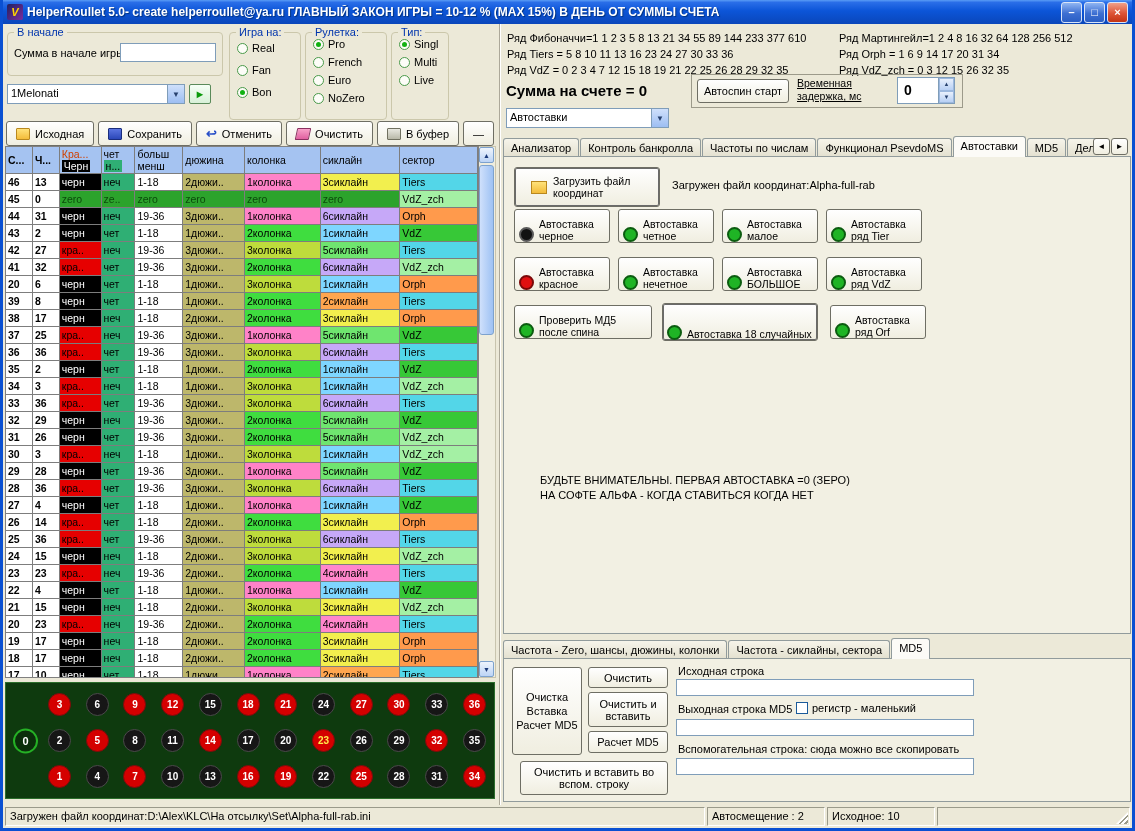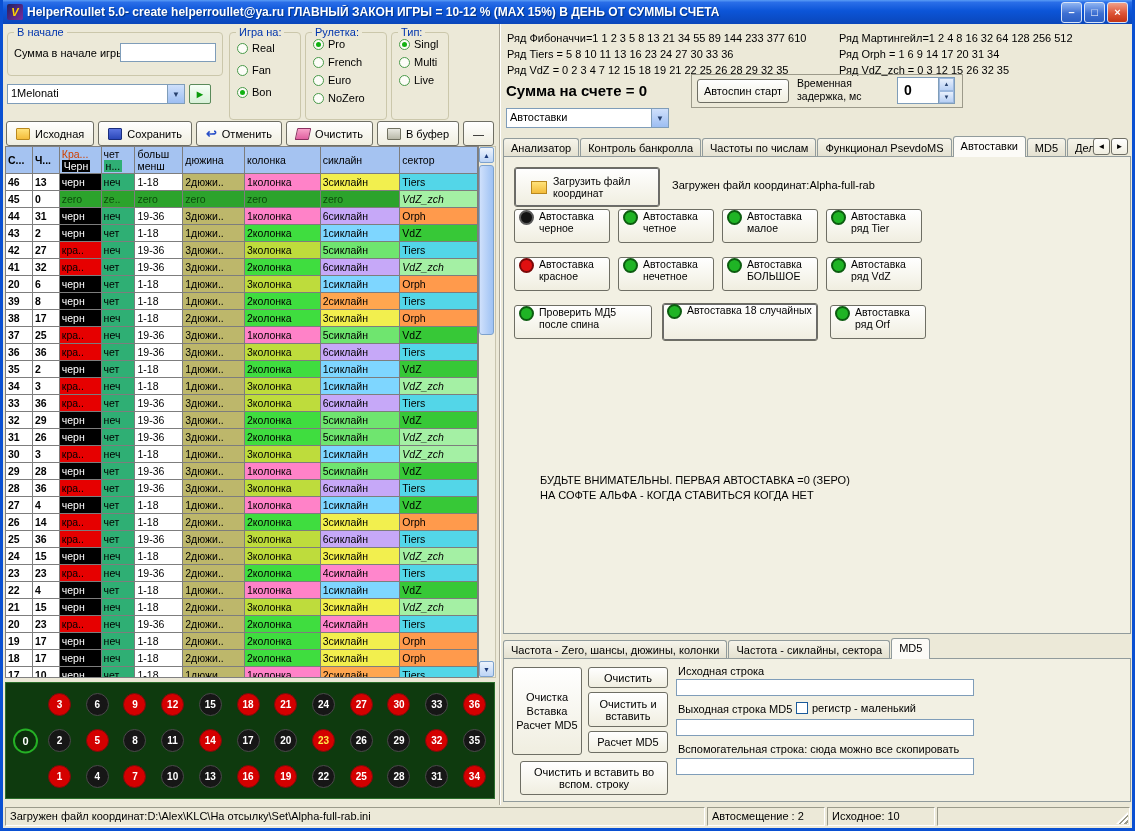--- a/index.html
+++ b/index.html
@@ -84,21 +84,21 @@
   .h-cell.w2 .h1 { color:#d04000; }
   .h-cell.w2 .h2 { background:#000; color:#fff; padding:0 2px; }
   .h-cell.w3 .h2 { background:#2FAF74; padding:0 2px; }
   .c-plain{background:#fff;} .c-black{background:#000;color:#fff;} .c-red{background:#E60000;color:#000;}
   .c-zero{background:#2CA32C;color:#0B4A0B;}
   .c-chet{background:#2FAF74;} .c-dozen{background:#BDB76B;}
   .c-col1{background:#FF82C8;} .c-col2{background:#3FDD3F;} .c-col3{background:#BEDC3C;}
   .c-six1{background:#7ED6FF;} .c-six2{background:#FFA64F;} .c-six3{background:#F2EF4E;}
   .c-six4{background:#FF86CC;} .c-six5{background:#6FE56F;} .c-six6{background:#C6A8F8;}
   .c-sec-tiers{background:#53D6E8;} .c-sec-vdz{background:#37C837;}
-  .c-sec-vdzzch{background:#A4F0A4;font-style:italic;} .c-sec-orph{background:#FF9A4C;}
+  .c-sec-vdzzch{background:#A4F0A4;} .c-sec-orph{background:#FF9A4C;}
 
   
   .sbar { width:17px; height:532px; background:#EFEDDE; border:1px solid #c8c4ae; border-left:none;
     position:relative; }
   .sb-btn { position:absolute; left:0; width:15px; height:16px; border:1px solid #7da2ce; border-radius:2px;
     background:linear-gradient(#eef4fd,#bcd4f6); color:#1b3a7a; font-size:7px;
     display:flex; align-items:center; justify-content:center; }
   .sb-up{top:0;} .sb-dn{bottom:0;}
   .sb-thumb { position:absolute; left:0; top:18px; width:15px; height:170px; border:1px solid #7da2ce;
     border-radius:3px; background:linear-gradient(90deg,#cfe0fb,#9ec2f4); }
@@ -118,21 +118,21 @@
     font-size:11px; display:flex; align-items:center; justify-content:center; }
 
   
   .series-col { position:absolute; top:6px; line-height:16px; white-space:nowrap; }
   .series-left { left:6px; } .series-right { left:338px; }
   .balance { position:absolute; left:5px; top:58px; font-size:15px; font-weight:bold; }
   .cluster { position:absolute; left:190px; top:50px; width:272px; height:34px; border:1px solid #9c9a8a; }
   .btn { border:1px solid #6e6e64; border-radius:3px; background:linear-gradient(#ffffff,#f0eee0);
     font:11px "Liberation Sans",sans-serif; }
   .autospin { position:absolute; left:196px; top:55px; width:92px; height:24px; }
-  .delay-lbl { position:absolute; left:296px; top:53px; width:92px; font-size:10.5px; line-height:13px; }
+  .delay-lbl { position:absolute; left:296px; top:53px; width:92px; font-size:10.5px; line-height:13px;text-decoration:underline; }
   .spinner { position:absolute; left:396px; top:53px; width:58px; height:27px; border:1px solid #7F9DB9;
     background:#fff; display:flex; }
   .spin-val { flex:1; font-size:14px; font-weight:bold; padding:4px 0 0 6px; }
   .spin-btns { width:16px; display:flex; flex-direction:column; border-left:1px solid #7F9DB9; }
   .spin-b { flex:1; font-size:6px; display:flex; align-items:center; justify-content:center;
     background:linear-gradient(#e8f0fc,#b8d0f4); color:#27416e; border:1px solid #9cb8de; }
   .cb-autobets { left:5px; top:84px; width:163px; }
 
   
   .tabstrip { position:absolute; display:flex; align-items:flex-end; height:21px; overflow:hidden; }
@@ -147,21 +147,21 @@
   .tab-panel { position:absolute; left:2px; top:132px; width:628px; height:478px;
     border:1px solid #919b9c; background:#F2F0E3; z-index:1; }
   .bottom-panel { position:absolute; left:2px; top:634px; width:628px; height:144px;
     border:1px solid #919b9c; background:#F2F0E3; z-index:1; }
 
   
   .load-btn { position:absolute; left:10px; top:10px; width:146px; height:40px; display:flex;
     align-items:center; gap:6px; padding:0 16px; box-shadow:inset 0 0 0 1px #6a6a6a; text-align:left; }
   .load-ico { width:16px; height:13px; background:linear-gradient(#ffe27a,#f3bc3a); border:1px solid #b9881e; flex:none; }
   .loaded-lbl { position:absolute; left:168px; top:22px; }
-  .ab-btn { position:absolute; height:34px; display:flex; align-items:flex-start; gap:5px; padding:0 4px; text-align:left; }
+  .ab-btn { position:absolute; height:34px; display:flex; align-items:flex-end; gap:5px; padding:0 4px; text-align:left; }
   .ab-ico { width:15px; height:15px; border-radius:50%; flex:none; }
   .ico-black { background:#121212; border:2px solid #5a5a5a; }
   .ico-green { background:#1fb425; border:2px solid #0c5c10; }
   .ico-red   { background:#e01010; border:2px solid #7a0808; }
   .ab-lbl { font-size:10.5px; line-height:12px; }
   .ab1{left:10px;top:52px;width:96px;}  .ab2{left:114px;top:52px;width:96px;}
   .ab3{left:218px;top:52px;width:96px;} .ab4{left:322px;top:52px;width:96px;}
   .ab5{left:10px;top:100px;width:96px;} .ab6{left:114px;top:100px;width:96px;}
   .ab7{left:218px;top:100px;width:96px;}.ab8{left:322px;top:100px;width:96px;}
   .ab9{left:10px;top:148px;width:138px;}

